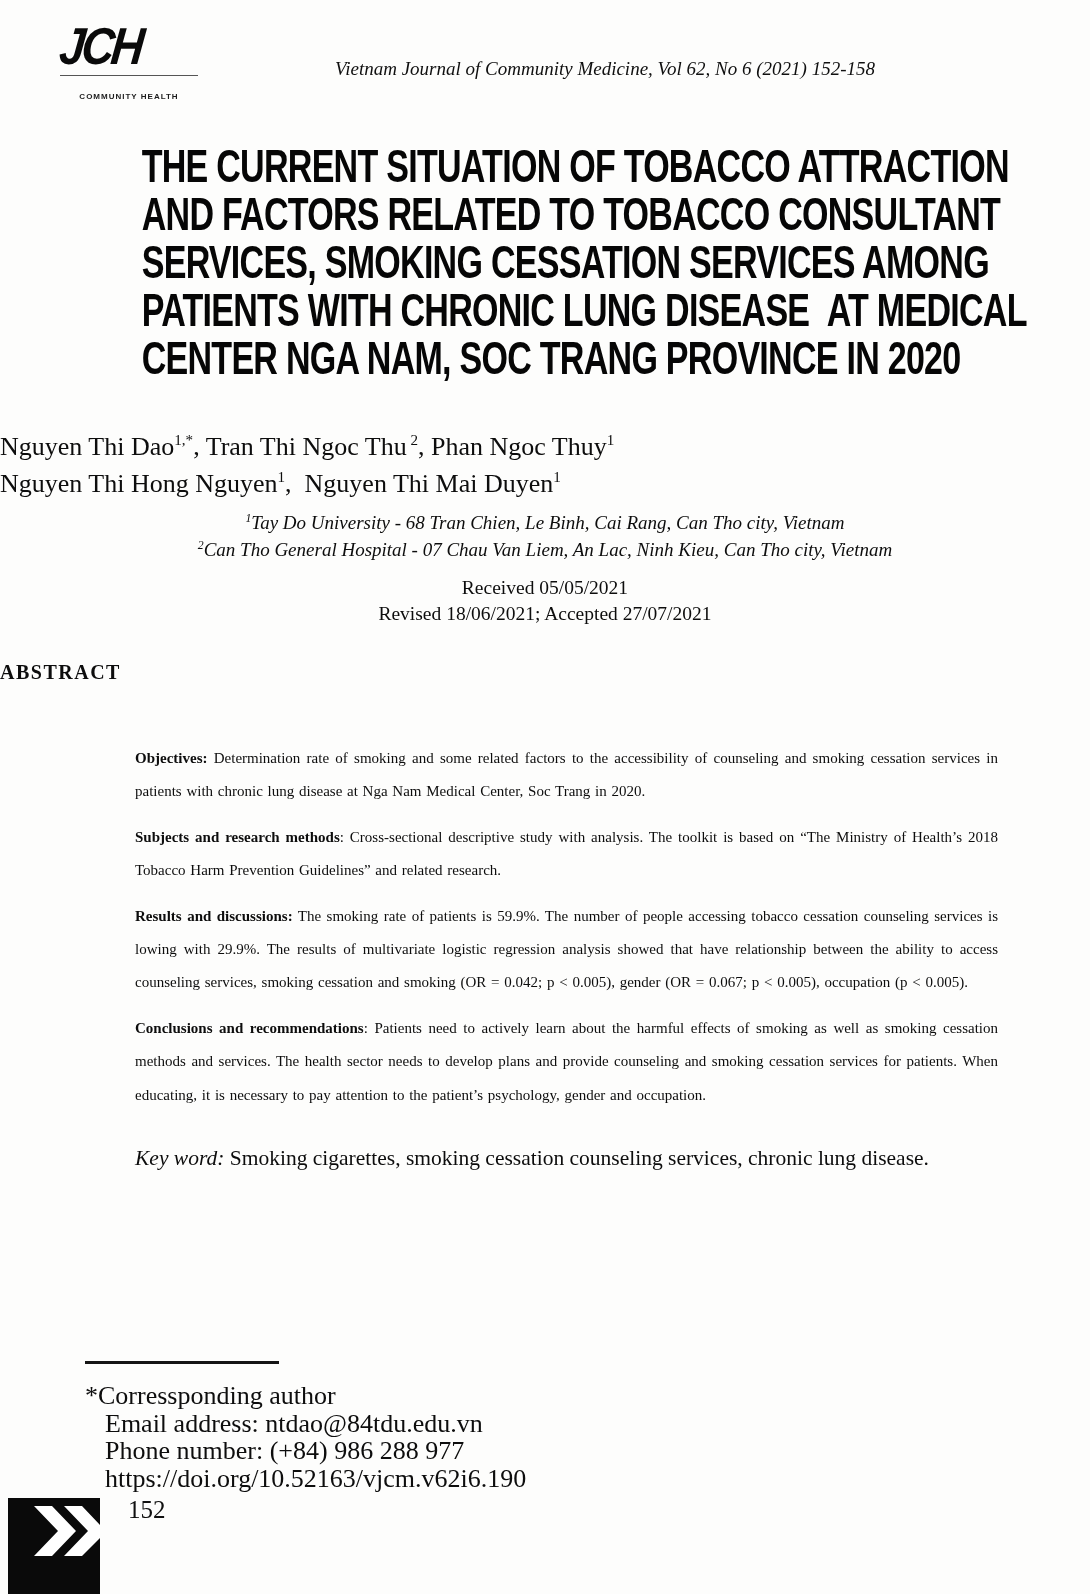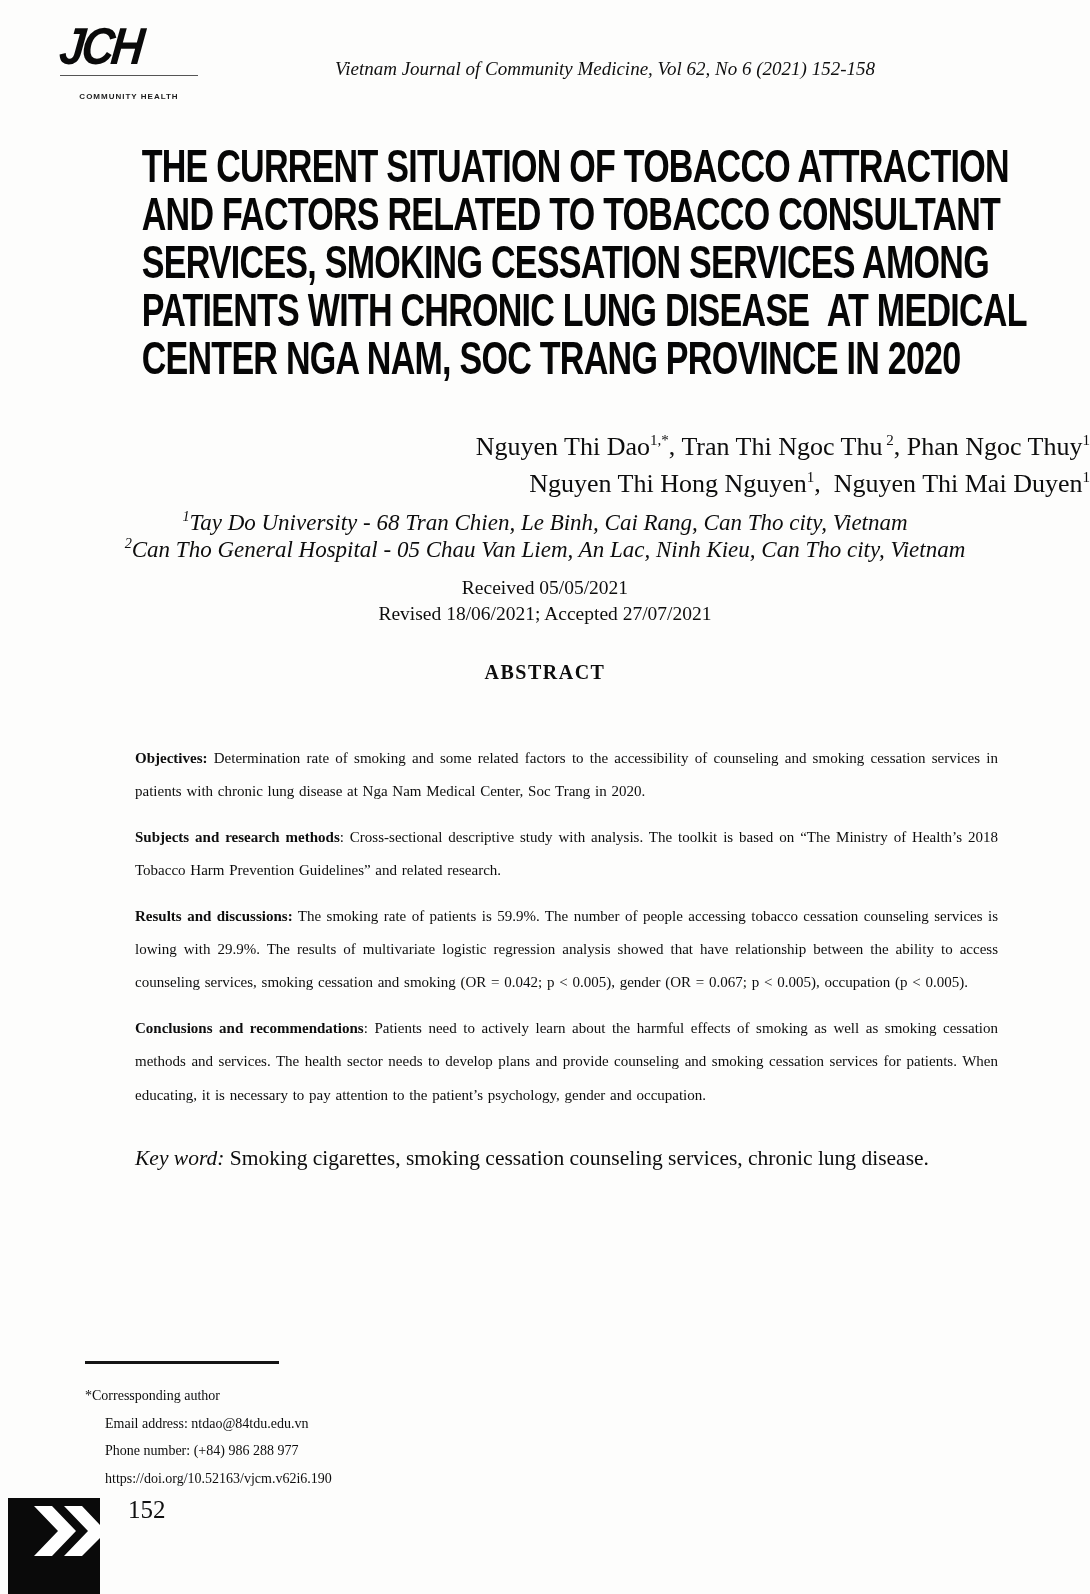--- a/index.html
+++ b/index.html
@@ -26,40 +26,40 @@
     font-style:italic;font-size:19px;color:#101010;
   }
   
   .title{margin-top:36px;text-align:left;}
   .title-line{
     display:block;font-family:"Liberation Sans", sans-serif;font-weight:bold;
     font-size:46px;line-height:48px;letter-spacing:-1px;white-space:nowrap;
     transform:scaleX(.74);transform-origin:50% 50%;color:#060606;
   }
   
-  .authors{margin-top:46px;text-align:right;font-size:26px;line-height:37px;}
+  .authors{margin-top:46px;text-align:left;font-size:26px;line-height:37px;}
   .authors sup{font-size:58%;vertical-align:super;line-height:0;}
-  .affiliations{margin-top:8px;text-align:center;font-style:italic;font-size:23px;line-height:26.5px;}
+  .affiliations{margin-top:8px;text-align:center;font-style:italic;font-size:19px;line-height:26.5px;}
   .affiliations sup{font-size:62%;vertical-align:super;line-height:0;}
   .dates{margin-top:12px;text-align:center;font-size:19.5px;line-height:26px;}
   
   .abstract-heading{
-    margin-top:34px;text-align:center;font-weight:bold;font-size:20px;letter-spacing:1.5px;
+    margin-top:34px;font-weight:bold;font-size:20px;letter-spacing:1.5px;
   }
   .abstract-body{margin:58px 80px 0 135px;}
   .abstract-body p{
     margin:0 12px 12px 0;font-size:15px;line-height:33.4px;text-align:justify;
     word-spacing:1px;
   }
   .lead-bold{font-weight:bold;}
   .keywords{margin:30px 80px 0 135px;font-size:21.5px;line-height:33px;}
   .lead-italic{font-style:italic;}
   
   .footnote-rule{position:absolute;left:85px;top:1361px;width:194px;height:3px;background:#151515;}
-  .footnote{position:absolute;left:85px;top:1382px;font-size:14px;line-height:27.5px;}
+  .footnote{position:absolute;left:85px;top:1382px;font-size:26px;line-height:27.5px;}
   .footnote .fn-line{white-space:nowrap;}
   .footnote .fn-indent{padding-left:20px;}
   
   .footer-mark{position:absolute;left:8px;top:1498px;width:92px;height:96px;background:#0a0a0a;}
   .footer-mark svg{display:block;}
   .page-number{position:absolute;left:128px;top:1496px;font-size:25px;color:#101010;}
 </style>
 </head>
 <body>
 
@@ -81,21 +81,21 @@
     <span class="title-line">CENTER NGA NAM, SOC TRANG PROVINCE IN 2020</span>
   </div>
 
   <div class="authors">
     <div><span>Nguyen Thi Dao</span><sup>1,*</sup><span>, </span><span>Tran Thi Ngoc Thu</span><sup>&nbsp;2</sup><span>, </span><span>Phan Ngoc Thuy</span><sup>1</sup></div>
     <div><span>Nguyen Thi Hong Nguyen</span><sup>1</sup><span>,&nbsp; </span><span>Nguyen Thi Mai Duyen</span><sup>1</sup></div>
   </div>
 
   <div class="affiliations">
     <div><sup>1</sup><span>Tay Do University - 68 Tran Chien, Le Binh, Cai Rang, Can Tho city, Vietnam</span></div>
-    <div><sup>2</sup><span>Can Tho General Hospital - 05 Chau Van Liem, An Lac, Ninh Kieu, Can Tho city, Vietnam</span></div>
+    <div><sup>2</sup><span>Can Tho General Hospital - 07 Chau Van Liem, An Lac, Ninh Kieu, Can Tho city, Vietnam</span></div>
   </div>
 
   <div class="dates">
     <div>Received 05/05/2021</div>
     <div>Revised 18/06/2021; Accepted 27/07/2021</div>
   </div>
 
   <div class="abstract-heading">ABSTRACT</div>
 
   <div class="abstract-body">

